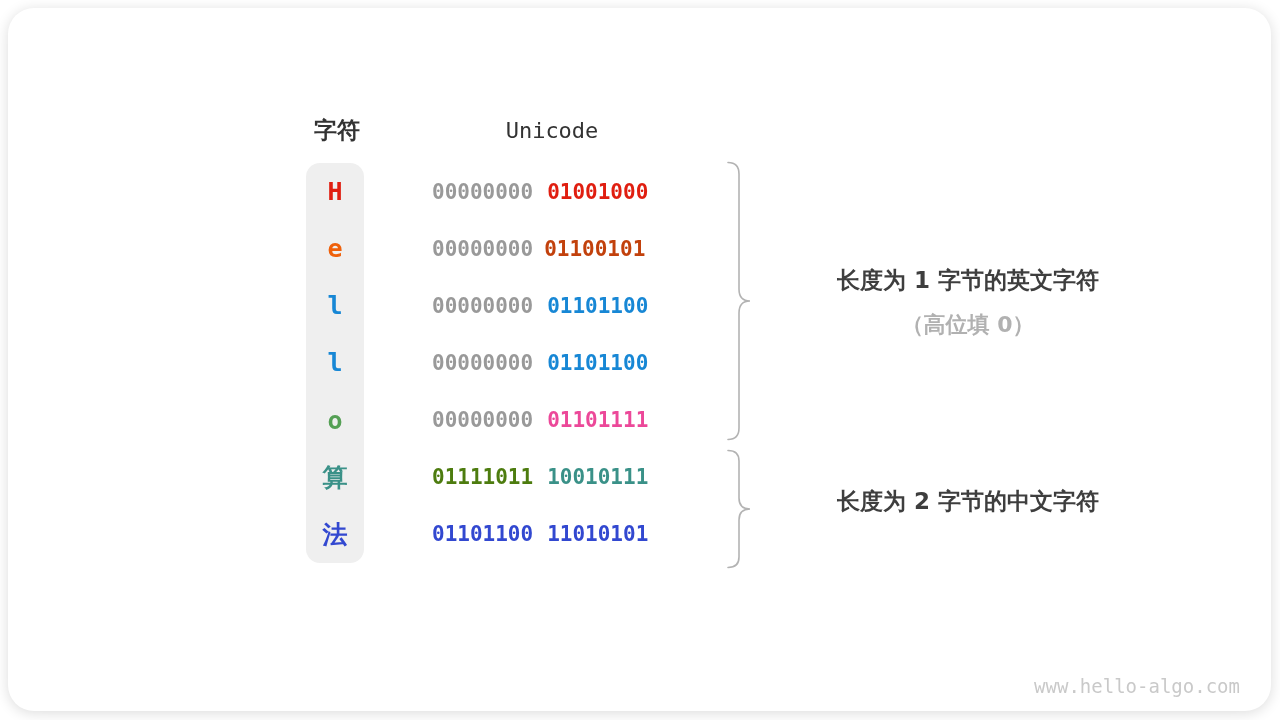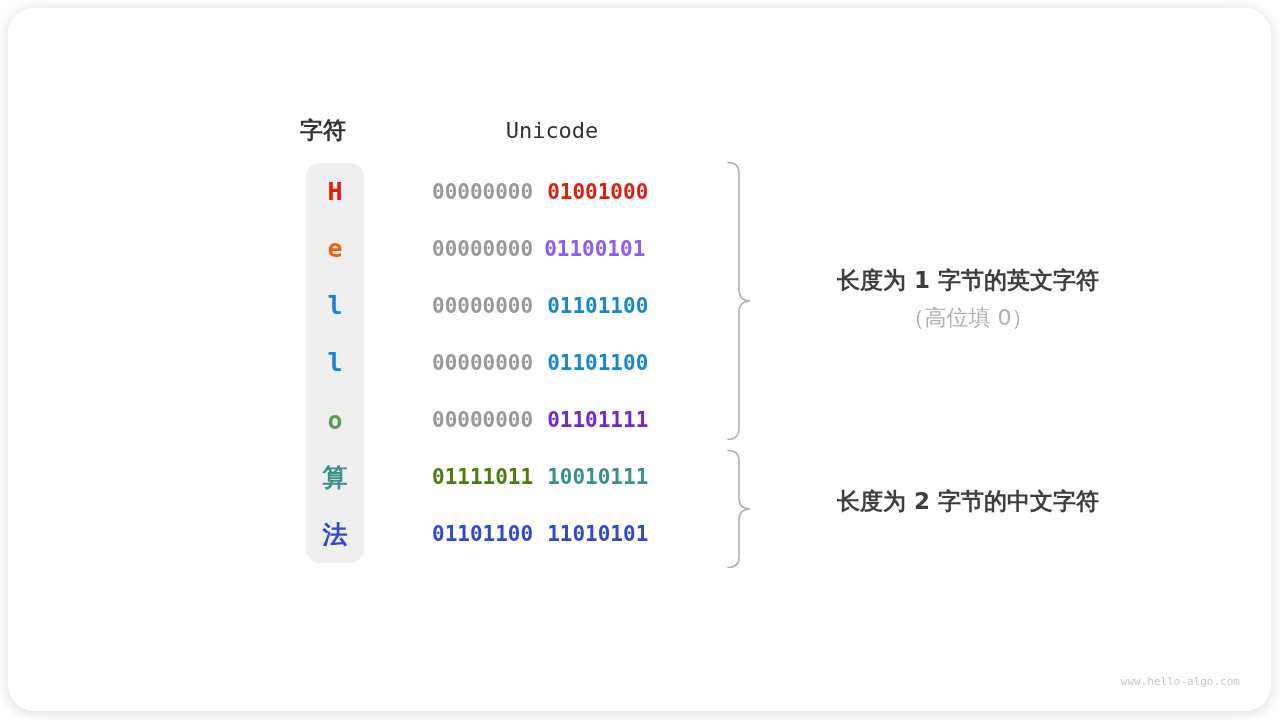--- a/index.html
+++ b/index.html
@@ -20,21 +20,21 @@
     left: 8px;
     top: 8px;
     width: 1263px;
     height: 703px;
     background: #ffffff;
     border-radius: 26px;
     box-shadow: 0 2px 14px rgba(0,0,0,0.14);
   }
   .col-header-char {
     position: absolute;
-    left: 294px;
+    left: 308px;
     top: 116px;
     width: 58px;
     text-align: center;
     font-size: 23px;
     font-weight: bold;
     color: #333333;
     line-height: 28px;
   }
   .col-header-unicode {
     position: absolute;
@@ -86,31 +86,31 @@
     position: absolute;
     left: 792px;
     width: 352px;
     text-align: center;
     color: #3e3e3e;
     font-size: 23px;
     line-height: 28px;
     font-weight: 600;
   }
   .anno .sub {
-    margin-top: 10px;
+    margin-top: 17px;
     color: #b1b1b1;
-    font-weight: normal;
+    font-weight: bold;
     font-size: 22px;
   }
   .watermark {
     position: absolute;
     right: 40px;
     top: 675px;
     font-family: "DejaVu Sans Mono", monospace;
-    font-size: 11px;
+    font-size: 19px;
     color: #c9c9c9;
   }
 </style>
 </head>
 <body>
 
 <div class="stage">
   <div class="card"></div>
 
   <div class="col-header-char">字符</div>
@@ -123,30 +123,30 @@
     <div class="char-cell" style="color: rgb(23, 135, 213);">l</div>
     <div class="char-cell" style="color: rgb(85, 160, 85);">o</div>
     <div class="char-cell" style="color: rgb(58, 145, 136);">算</div>
     <div class="char-cell" style="color: rgb(50, 72, 208);">法</div>
   </div>
 
   <div class="bin-row" style="top:176px">
     <span class="byte" style="color: rgb(153, 153, 153);">00000000</span><span class="byte byte2" style="color: rgb(224, 30, 16);">01001000</span>
   </div>
   <div class="bin-row" style="top:233px">
-    <span class="byte" style="color: rgb(153, 153, 153);">00000000</span><span class="byte byte2" style="color: #8b5cf6; margin-left: 11px;">01100101</span>
+    <span class="byte" style="color: rgb(153, 153, 153);">00000000</span><span class="byte byte2" style="color: #c2410c; margin-left: 11px;">01100101</span>
   </div>
   <div class="bin-row" style="top:290px">
     <span class="byte" style="color: rgb(153, 153, 153);">00000000</span><span class="byte byte2" style="color: rgb(23, 135, 213);">01101100</span>
   </div>
   <div class="bin-row" style="top:347px">
     <span class="byte" style="color: rgb(153, 153, 153);">00000000</span><span class="byte byte2" style="color: rgb(23, 135, 213);">01101100</span>
   </div>
   <div class="bin-row" style="top:404px">
-    <span class="byte" style="color: rgb(153, 153, 153);">00000000</span><span class="byte byte2" style="color: #6d28d9;">01101111</span>
+    <span class="byte" style="color: rgb(153, 153, 153);">00000000</span><span class="byte byte2" style="color: #ec4899;">01101111</span>
   </div>
   <div class="bin-row" style="top:461px">
     <span class="byte" style="color: #4d7c0f;">01111011</span><span class="byte byte2" style="color: rgb(58, 145, 136);">10010111</span>
   </div>
   <div class="bin-row" style="top:518px">
     <span class="byte" style="color: rgb(50, 72, 208);">01101100</span><span class="byte byte2" style="color: rgb(50, 72, 208); margin-top: 44px;">11010101</span>
   </div>
 
   <svg class="brace" style="left:724px; top:161px;" width="30" height="280" viewBox="0 0 30 280">
     <path d="M 4 1.5 Q 15 1.5 15 13 L 15 128 Q 15 140 26 140 Q 15 140 15 152 L 15 267 Q 15 278.5 4 278.5" fill="none" stroke="#b3b3b3" stroke-width="1.6" stroke-linecap="round"></path>

